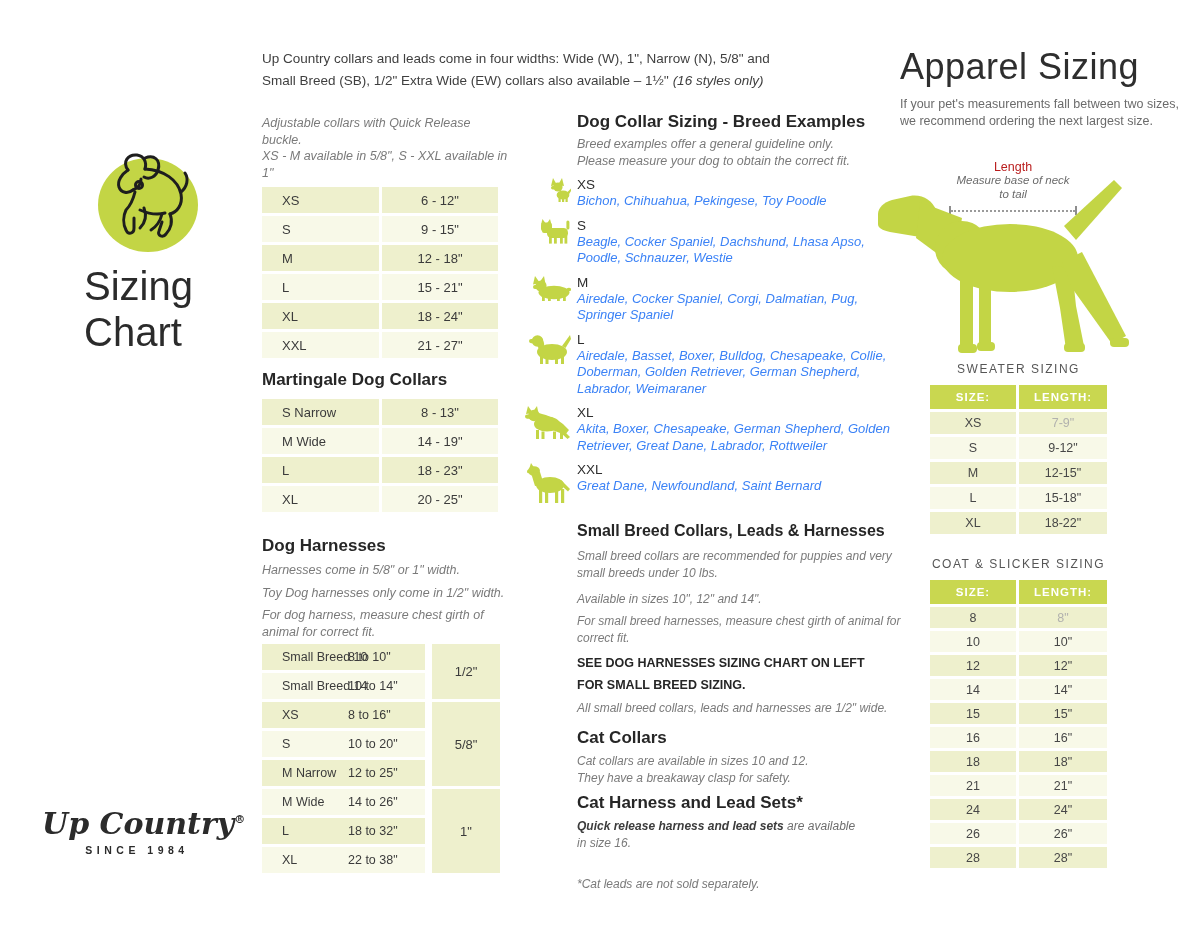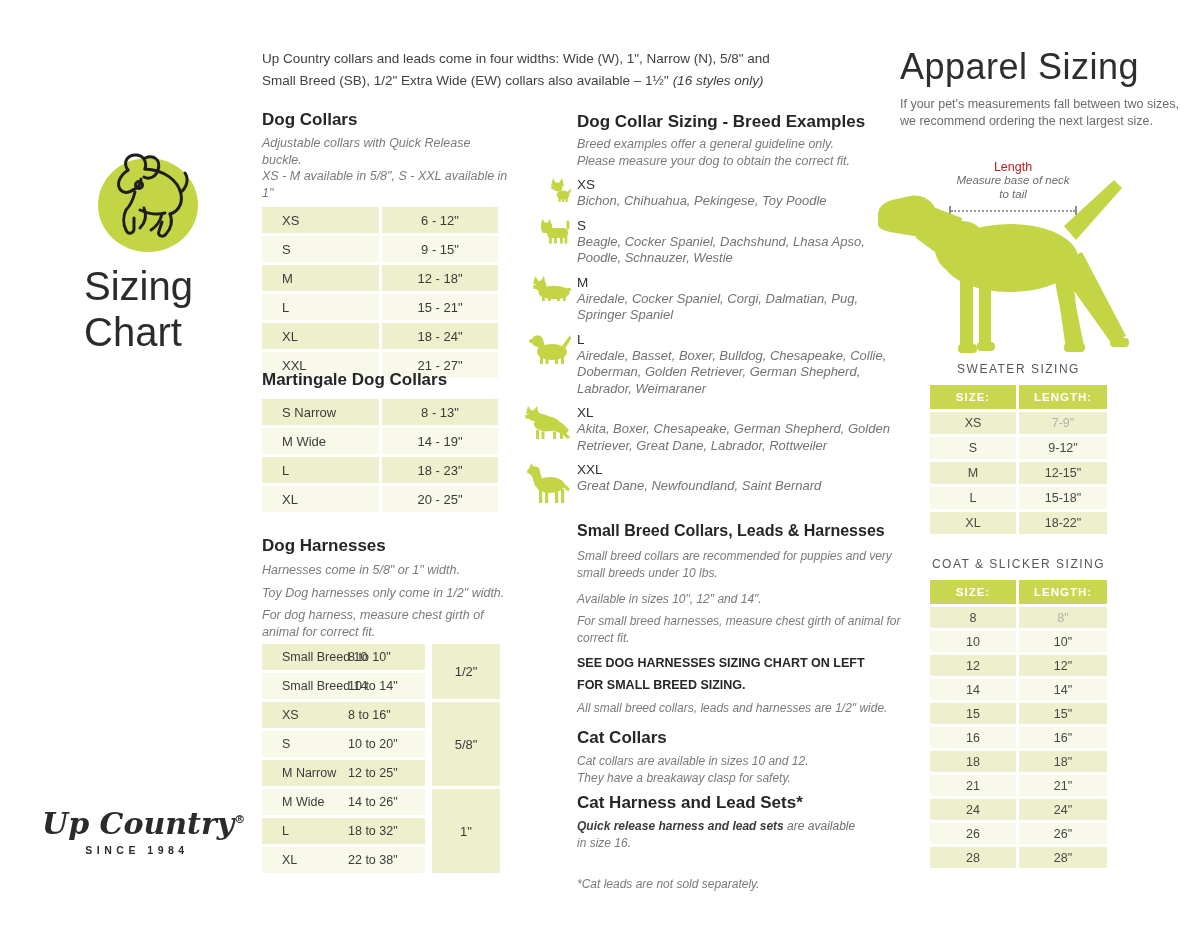--- a/index.html
+++ b/index.html
@@ -26,21 +26,21 @@
   .hlab{padding-left:20px}
   .hval{position:absolute;left:86px}
   .hgroups{position:absolute;left:170px;top:0}
   .hgroup{width:68px;margin-bottom:3px;display:flex;align-items:center;justify-content:center;font-size:13px;color:#3b3b3b}
 
   
   .breed-list{margin-top:8px}
   .breed-item{position:relative;padding-left:52px;margin-bottom:8px;width:372px}
   .breed-icon{position:absolute;left:0;top:1px;width:46px;display:flex;justify-content:flex-end}
   .breed-size{font-size:13.5px;color:#2e2e2e}
-  .breed-names{font-size:13px;font-style:italic;color:#737373;line-height:16.5px;margin-top:1px}
+  .breed-names{font-size:13px;font-style:italic;color:#3b82f6;line-height:16.5px;margin-top:1px}
 
   .ital{font-style:italic;color:#7a7a7a;font-size:12px;line-height:17px}
   .boldline{font-size:12.5px;font-weight:700;color:#262626;line-height:21.5px}
   .para{margin:0 0 9px 0}
 
   
   .apparel-title{font-size:36px;font-weight:200;color:#2e2e2e;letter-spacing:.5px}
   .apparel-note{font-size:12.5px;color:#6b6b6b;line-height:17px}
   .tbl-caption{font-size:12px;color:#565656;letter-spacing:1.5px;text-align:center;margin-bottom:9px}
   .arow{display:flex;gap:3px;margin-bottom:3px}
@@ -96,21 +96,20 @@
     <div class="logo-script"><span>Up Country</span><span class="reg">®</span></div>
     <div class="logo-since">SINCE 1984</div>
   </div>
 
   <div class="abs body-text" style="left:262px;top:48px;width:580px">
     <div><span>Up Country collars and leads come in four widths: Wide (W), 1", Narrow (N), 5/8" and</span></div>
     <div><span>Small Breed (SB), 1/2" Extra Wide (EW) collars also available – 1½''</span> <i>(16 styles only)</i></div>
   </div>
 
   <div class="abs" style="left:262px;top:110px;width:250px">
-    <div class="sec-title">Dog Collars</div>
     <div class="note" style="margin-top:5px">
       <div>Adjustable collars with Quick Release buckle.</div>
       <div>XS - M available in 5/8", S - XXL available in 1"</div>
     </div>
     <div style="margin-top:6px">
         <div class="srow">
           <div class="cell lab pl">XS</div>
           <div class="cell val pl">6 - 12"</div>
         </div>
         <div class="srow">

